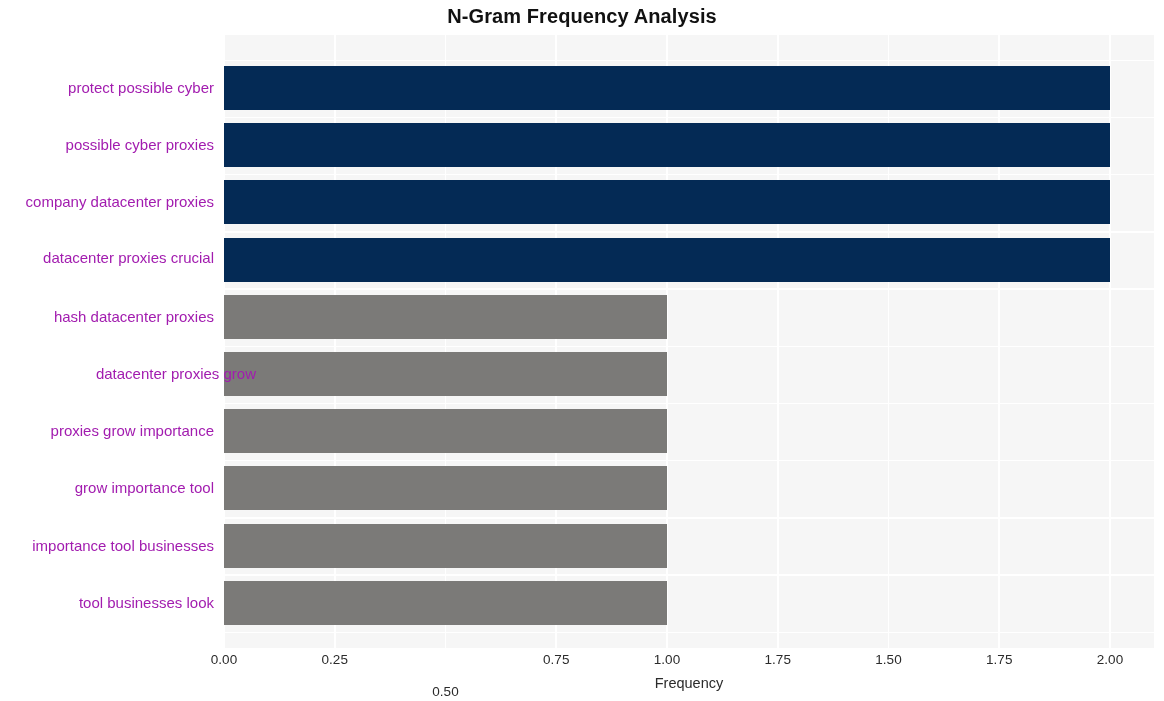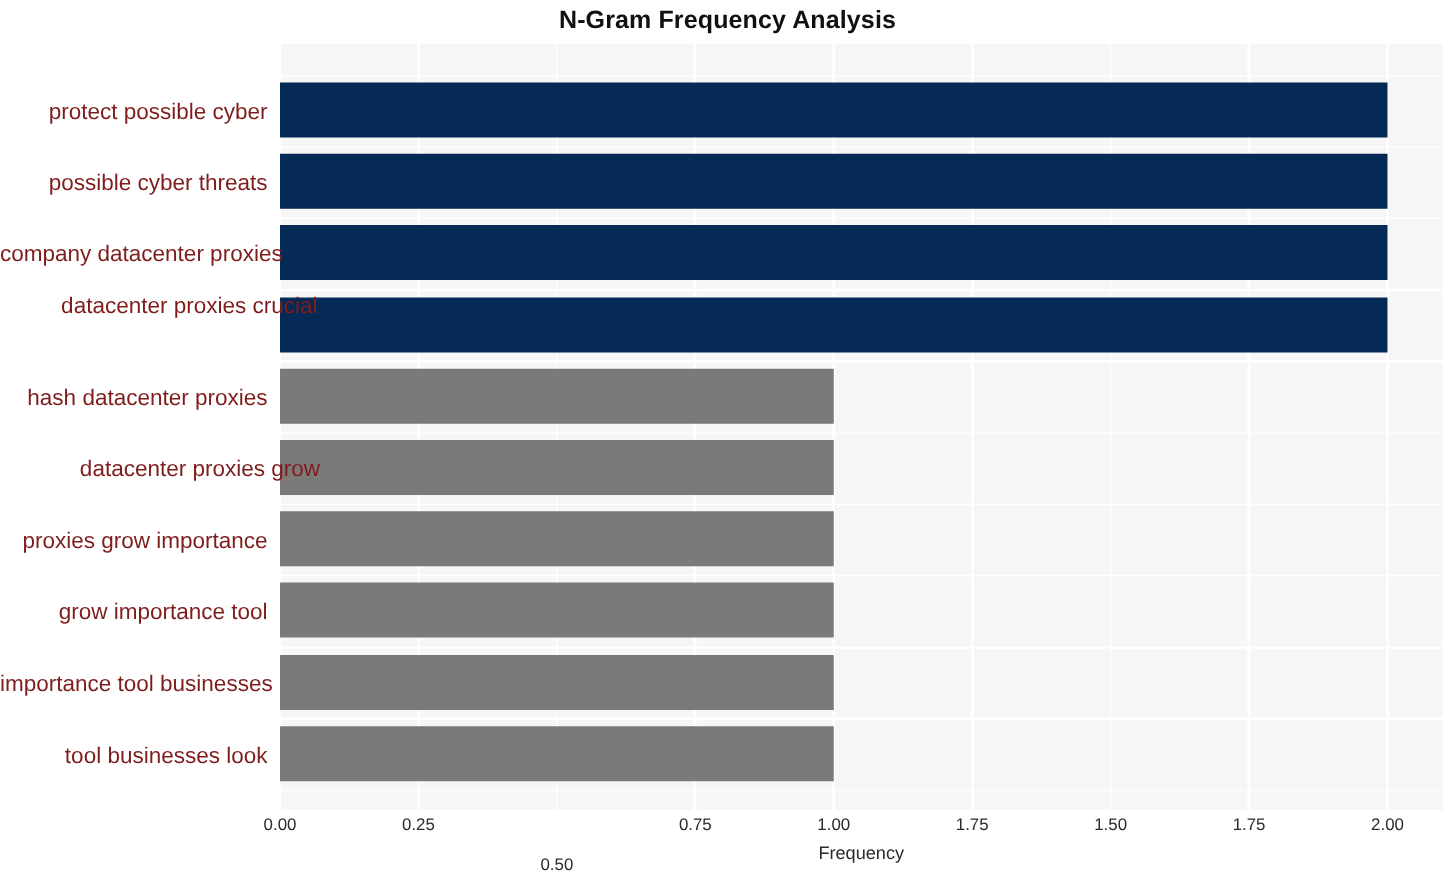--- a/index.html
+++ b/index.html
@@ -70,22 +70,22 @@
     left: 0;
     height: 44px;
   }
 
   
   .ytick {
     position: absolute;
     right: 10px;
     width: 220px;
     text-align: right;
-    font-size: 18px;
-    color: #7f1d1d;
+    font-size: 15px;
+    color: #a21caf;
     white-space: nowrap;
     line-height: 1;
   }
 
   
   .xtick {
     position: absolute;
     top: 652px;
     font-size: 13.5px;
     color: #2b2b2b;
@@ -147,23 +147,23 @@
         <div class="bar" title="datacenter proxies grow: 1" style="top: 317px; width: 443px; background: rgb(123, 122, 120);"></div>
         <div class="bar" title="proxies grow importance: 1" style="top: 374.2px; width: 443px; background: rgb(123, 122, 120);"></div>
         <div class="bar" title="grow importance tool: 1" style="top: 431.4px; width: 443px; background: rgb(123, 122, 120);"></div>
         <div class="bar" title="importance tool businesses: 1" style="top: 488.6px; width: 443px; background: rgb(123, 122, 120);"></div>
         <div class="bar" title="tool businesses look: 1" style="top: 545.8px; width: 443px; background: rgb(123, 122, 120);"></div>
       </div>
   </div>
 
   <div id="yticks">
       <div class="ytick" style="left: 0px; width: 214px; top: 80px;">protect possible cyber</div>
-      <div class="ytick" style="left: 0px; width: 214px; top: 137.2px;">possible cyber threats</div>
+      <div class="ytick" style="left: 0px; width: 214px; top: 137.2px;">possible cyber proxies</div>
       <div class="ytick" style="left: 0px; width: 214px; top: 194.4px;">company datacenter proxies</div>
-      <div class="ytick" style="left: 0px; width: 214px; top: 235px; padding-left: 40px;">datacenter proxies crucial</div>
+      <div class="ytick" style="left: 0px; width: 214px; top: 250px;">datacenter proxies crucial</div>
       <div class="ytick" style="left: 0px; width: 214px; top: 308.8px;">hash datacenter proxies</div>
       <div class="ytick" style="left: 0px; width: 214px; top: 366px; padding-left: 42px;">datacenter proxies grow</div>
       <div class="ytick" style="left: 0px; width: 214px; top: 423.2px;">proxies grow importance</div>
       <div class="ytick" style="left: 0px; width: 214px; top: 480.4px;">grow importance tool</div>
       <div class="ytick" style="left: 0px; width: 214px; top: 537.6px;">importance tool businesses</div>
       <div class="ytick" style="left: 0px; width: 214px; top: 594.8px;">tool businesses look</div>
     </div>
   <div id="xticks">
       <div class="xtick" style="left: 224px;">0.00</div>
       <div class="xtick" style="left: 334.75px;">0.25</div>

